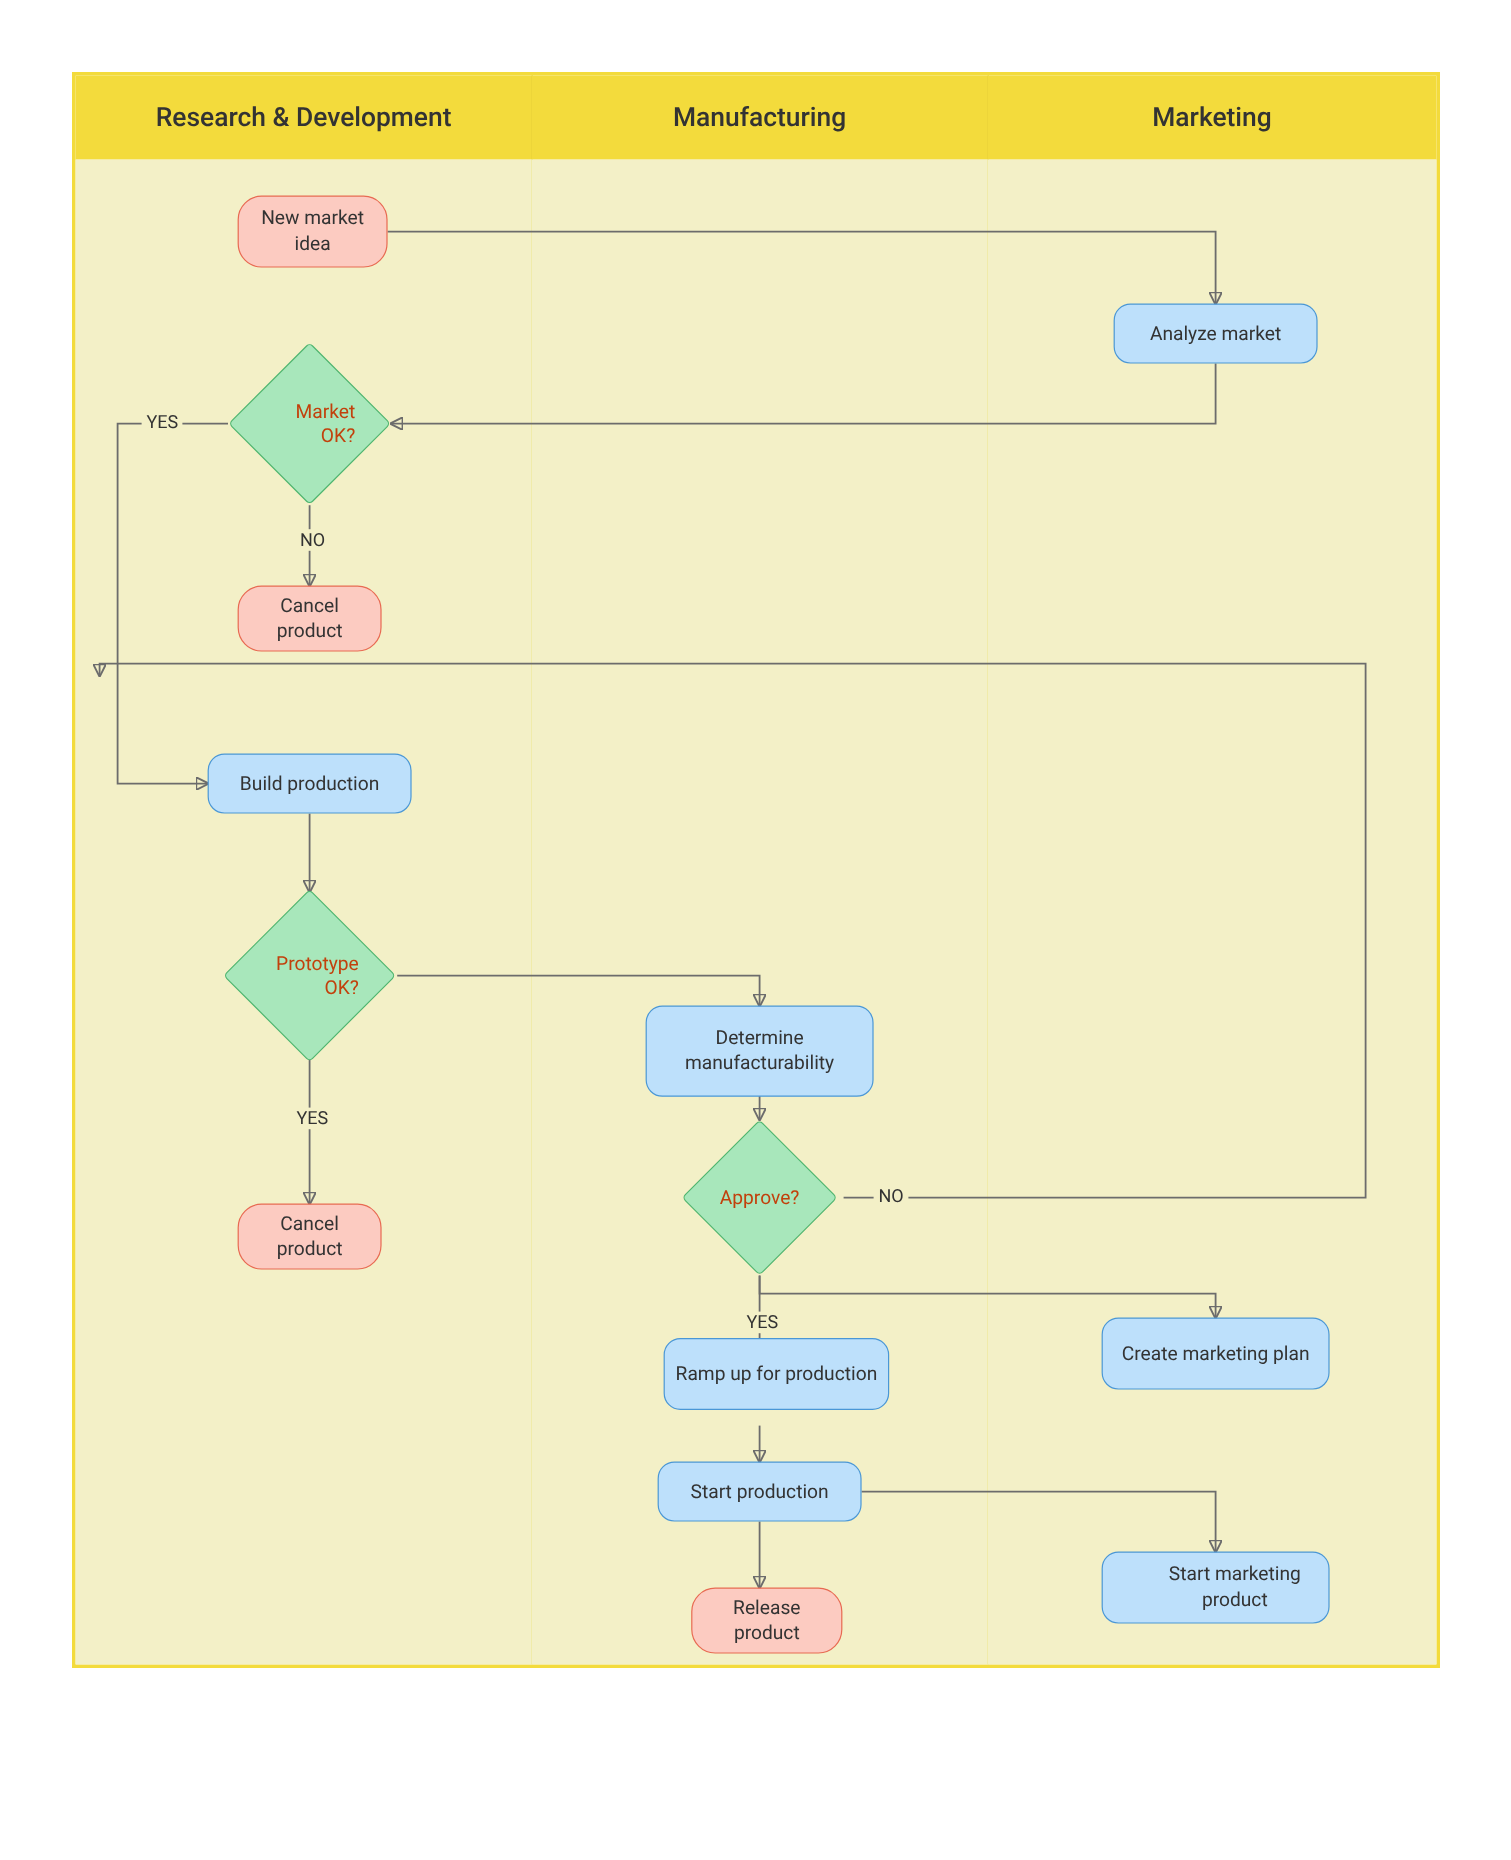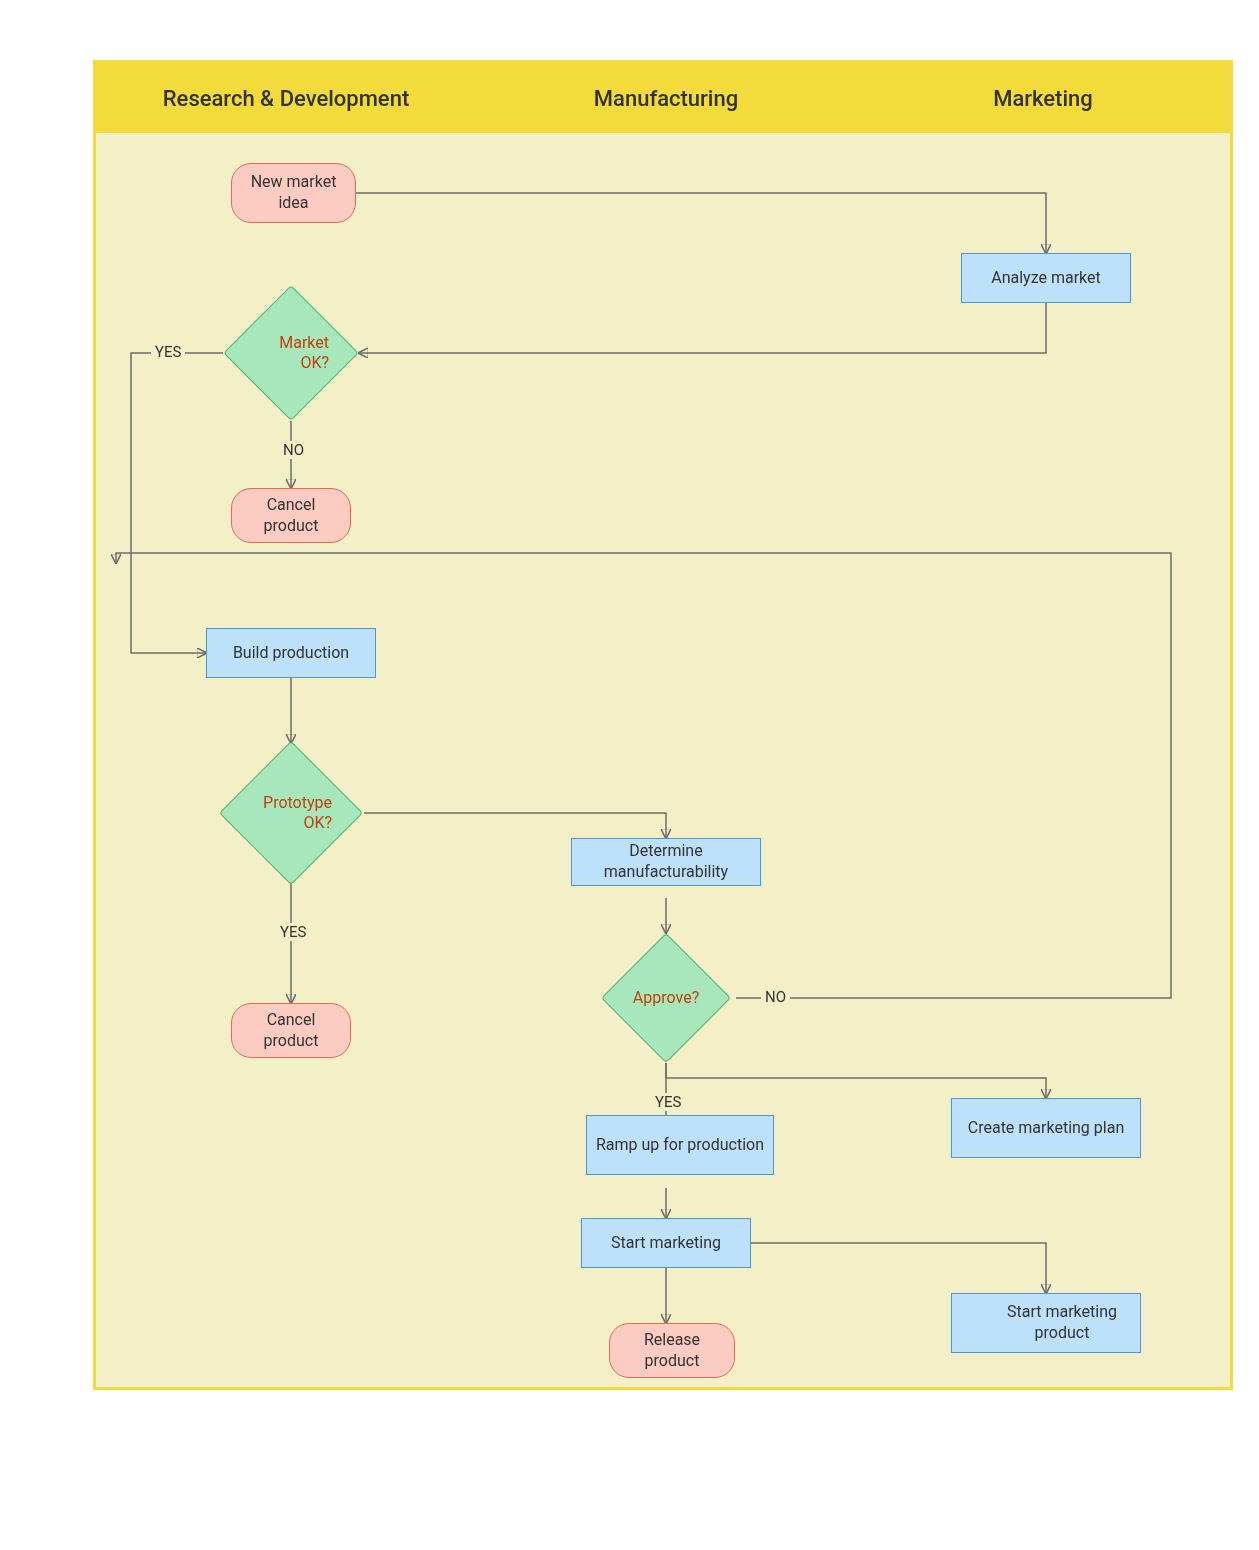--- a/index.html
+++ b/index.html
@@ -1,25 +1,25 @@
 <!DOCTYPE html>
 <html><head>
 <meta charset="utf-8">
 <style>
   html,body{margin:0;padding:0;background:#fff;font-family:-apple-system,BlinkMacSystemFont,"Segoe UI",Roboto,Helvetica,Arial,sans-serif;}
   .canvas{position:relative;width:1259px;height:1550px;}
-  .frame{position:absolute;left:60px;top:60px;width:1140px;height:1330px;border:3px solid #f3db3c;box-sizing:border-box;margin-left:33px;}
+  .frame{position:absolute;left:60px;top:60px;width:1140px;height:1330px;border:3px solid #f3db3c;box-sizing:border-box;}
   .lane-header{position:absolute;top:0;height:70px;background:#f3db3c;border-right:1px solid #d9c334;display:flex;align-items:center;justify-content:center;font-size:22px;font-weight:500;color:#333;}
   .lane-body{position:absolute;top:70px;bottom:0;background:#f3f0c7;border-right:1px solid #e8dd52;}
   .lane1{left:0;width:380px;}
   .lane2{left:380px;width:380px;}
   .lane3{left:760px;width:374px;border-right:none;}
   .node{position:absolute;display:flex;align-items:center;justify-content:center;text-align:center;font-size:16px;line-height:1.3;color:#333;box-sizing:border-box;padding:6px 8px;}
   .terminator{background:#fccbc1;border:1px solid #e86a52;border-radius:20px;}
-  .process{background:#bde0fb;border:1px solid #4a97d6;border-radius:0;}
+  .process{background:#bde0fb;border:1px solid #4a97d6;border-radius:14px;}
   .decision{position:absolute;}
   .decision .shape{width:100%;height:100%;background:#a8e7bb;border:1px solid #4fb56f;transform:rotate(45deg);border-radius:4px;box-sizing:border-box;}
   .decision .dlabel{position:absolute;left:0;top:0;width:100%;height:100%;display:flex;align-items:center;justify-content:center;text-align:right;font-size:16px;line-height:1.25;color:#c2410c;padding:0 10px;box-sizing:border-box;}
   .edge-label{position:absolute;font-size:15px;color:#333;background:#f3f0c7;padding:0 4px;}
   svg.connectors{position:absolute;left:0;top:0;width:100%;height:100%;overflow:visible;}
   svg.connectors path,svg.connectors line{stroke:#6c6c6c;stroke-width:1.5;fill:none;}
 </style>
 </head>
 <body>
 
@@ -83,30 +83,30 @@
 
     <div class="node process" style="left:110px;top:565px;width:170px;height:50px;">Build production</div>
 
     <div class="decision" style="left:144px;top:699px;width:102px;height:102px;">
       <div class="shape"></div>
       <div class="dlabel">Prototype OK?</div>
     </div>
 
     <div class="node terminator" style="left:135px;top:940px;width:120px;height:55px;">Cancel product</div>
 
-    <div class="node process" style="left:475px;top:775px;width:190px;height:48px;">Determine manufacturability</div>
+    <div class="node process" style="left:475px;top:775px;width:190px;height:76px;">Determine manufacturability</div>
 
     <div class="decision" style="left:524px;top:889px;width:92px;height:92px;">
       <div class="shape"></div>
       <div class="dlabel">Approve?</div>
     </div>
 
     <div class="node process" style="left:490px;top:1052px;width:188px;height:60px;">Ramp up for production</div>
 
-    <div class="node process" style="left:485px;top:1155px;width:170px;height:50px;">Start marketing</div>
+    <div class="node process" style="left:485px;top:1155px;width:170px;height:50px;">Start production</div>
 
     <div class="node process" style="left:855px;top:1035px;width:190px;height:60px;">Create marketing plan</div>
 
     <div class="node process" style="left:855px;top:1230px;width:190px;height:60px;padding-left:40px;">Start marketing product</div>
 
     <div class="node terminator" style="left:513px;top:1260px;width:126px;height:55px;">Release product</div>
 
     <div class="edge-label" style="left:55px; top:280px;">YES</div>
     <div class="edge-label" style="left:183px; top:378px;">NO</div>
     <div class="edge-label" style="left:180px; top:860px;">YES</div>

